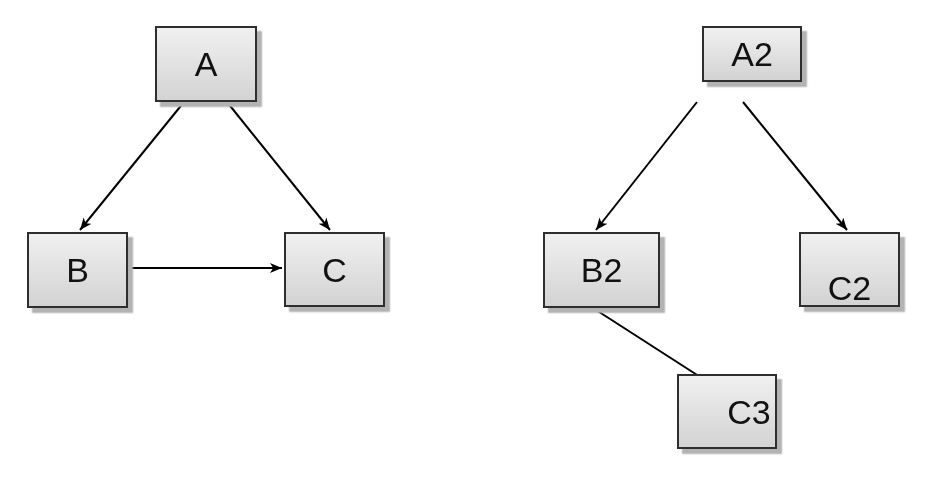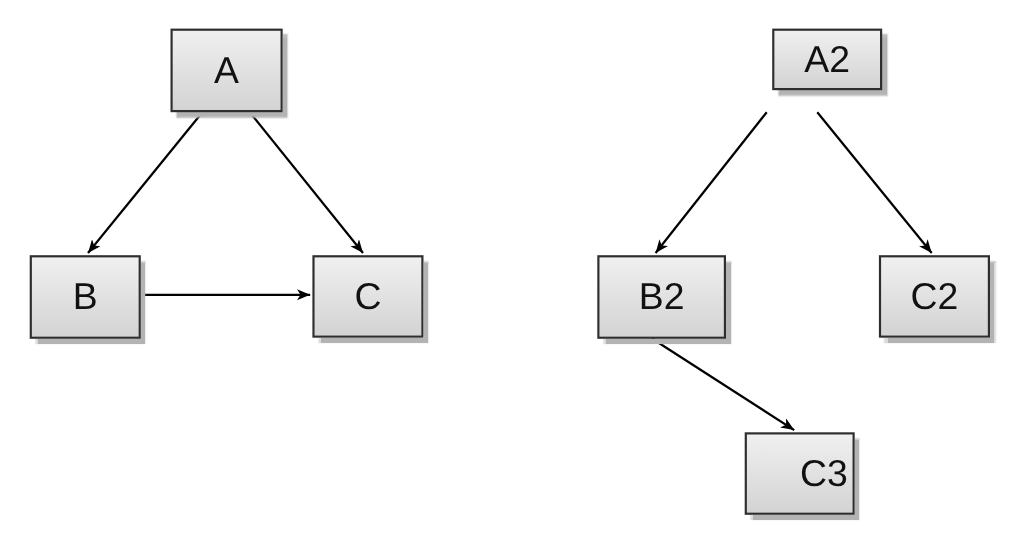--- a/index.html
+++ b/index.html
@@ -73,19 +73,19 @@
     </div>
     <div class="node" style="left: 284px; top: 232px; width: 101px; height: 75px;">
       <span class="label">C</span>
     </div>
     <div class="node" style="left: 670px; top: 26px; width: 100px; height: 56px; margin-left: 32px;">
       <span class="label">A2</span>
     </div>
     <div class="node" style="left: 543px; top: 232px; width: 117px; height: 76px;">
       <span class="label">B2</span>
     </div>
-    <div class="node" style="left: 799px; top: 232px; width: 101px; height: 75px;">
+    <div class="node" style="left: 799px; top: 232px; width: 101px; height: 75px; align-items: flex-end;">
       <span class="label">C2</span>
     </div>
-    <div class="node" style="left: 677px; top: 393px; width: 100px; height: 75px; padding-left: 44px;">
+    <div class="node" style="left: 677px; top: 374px; width: 100px; height: 75px; padding-left: 44px;">
       <span class="label">C3</span>
     </div>
   </div>
 
 </body></html>

